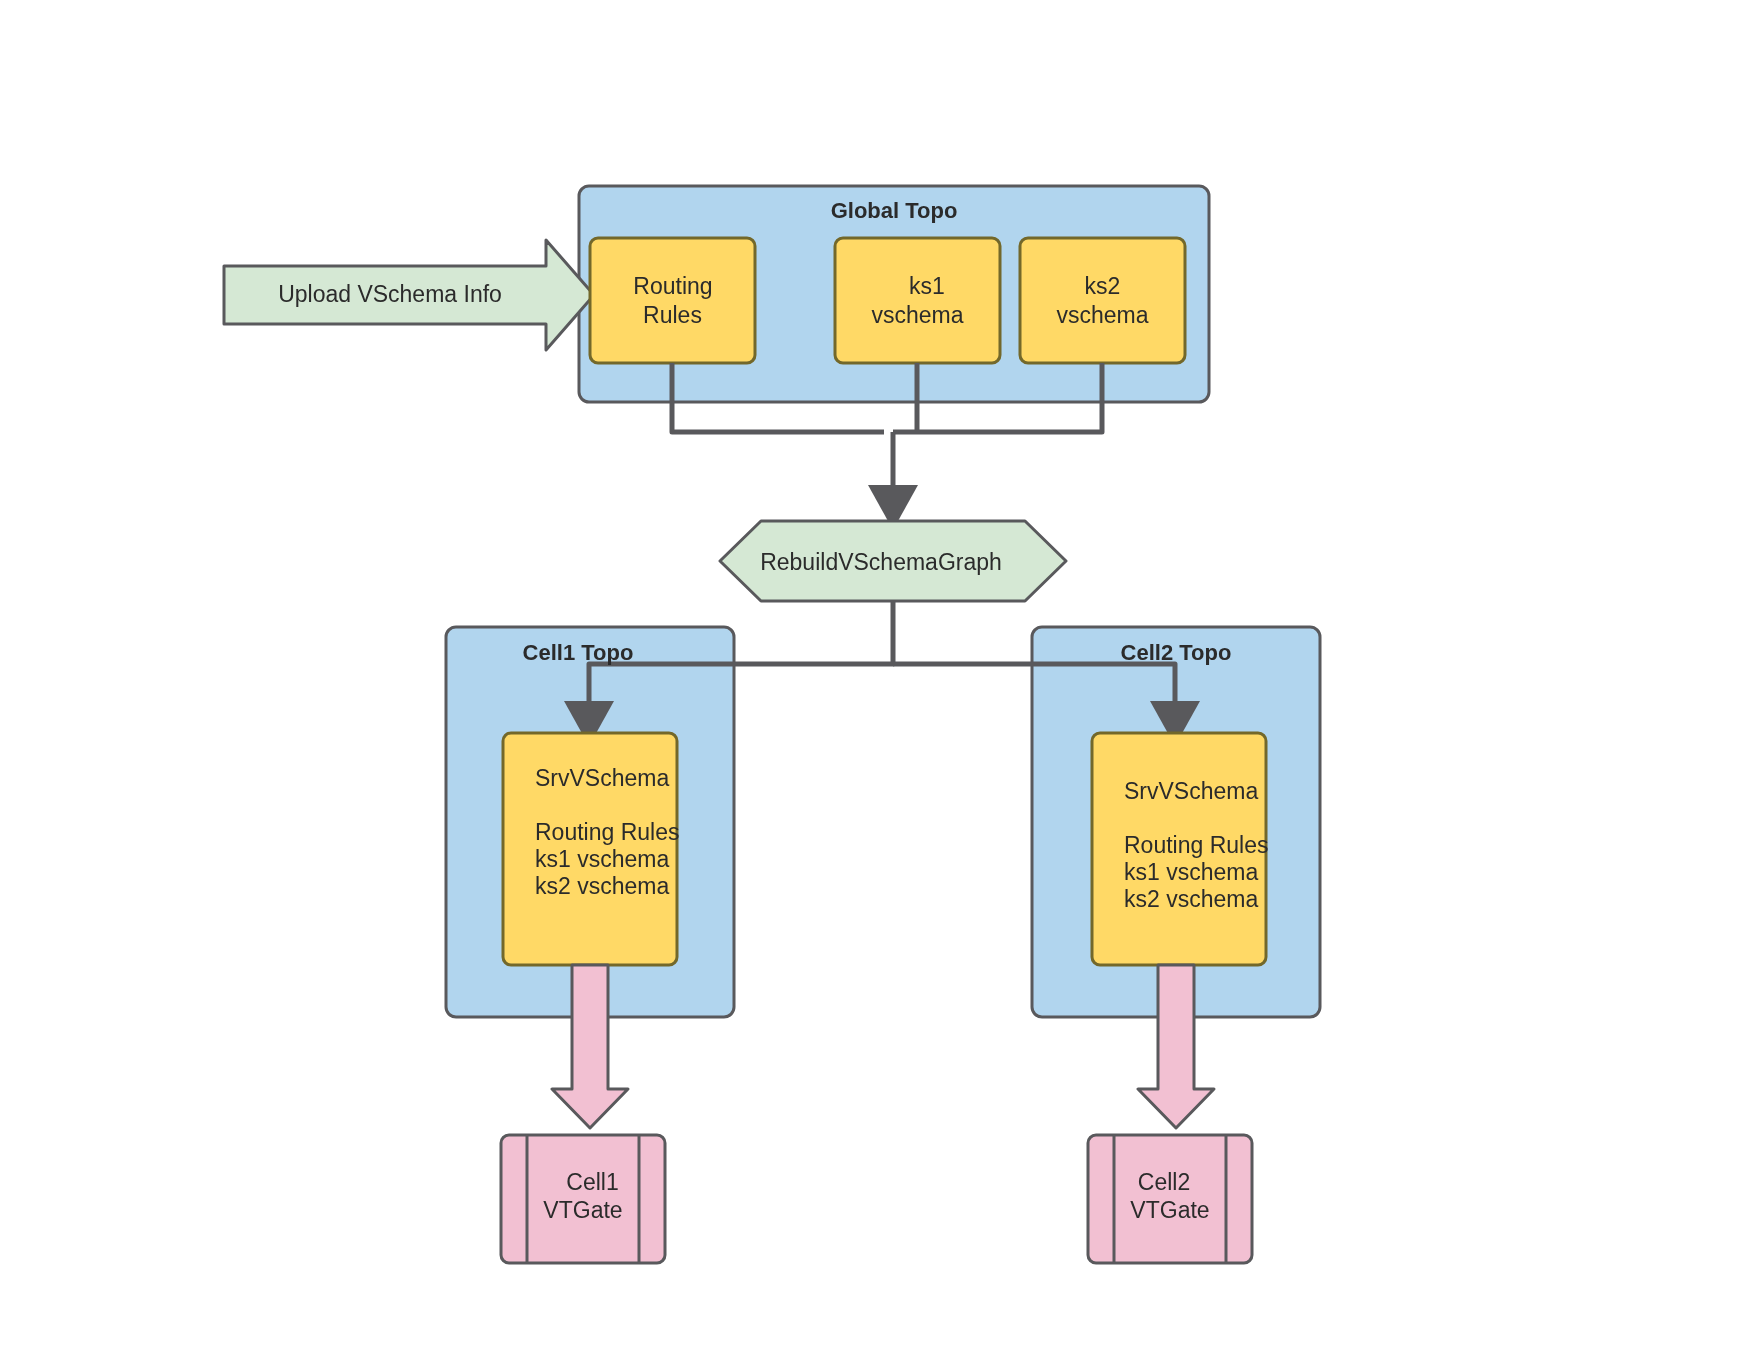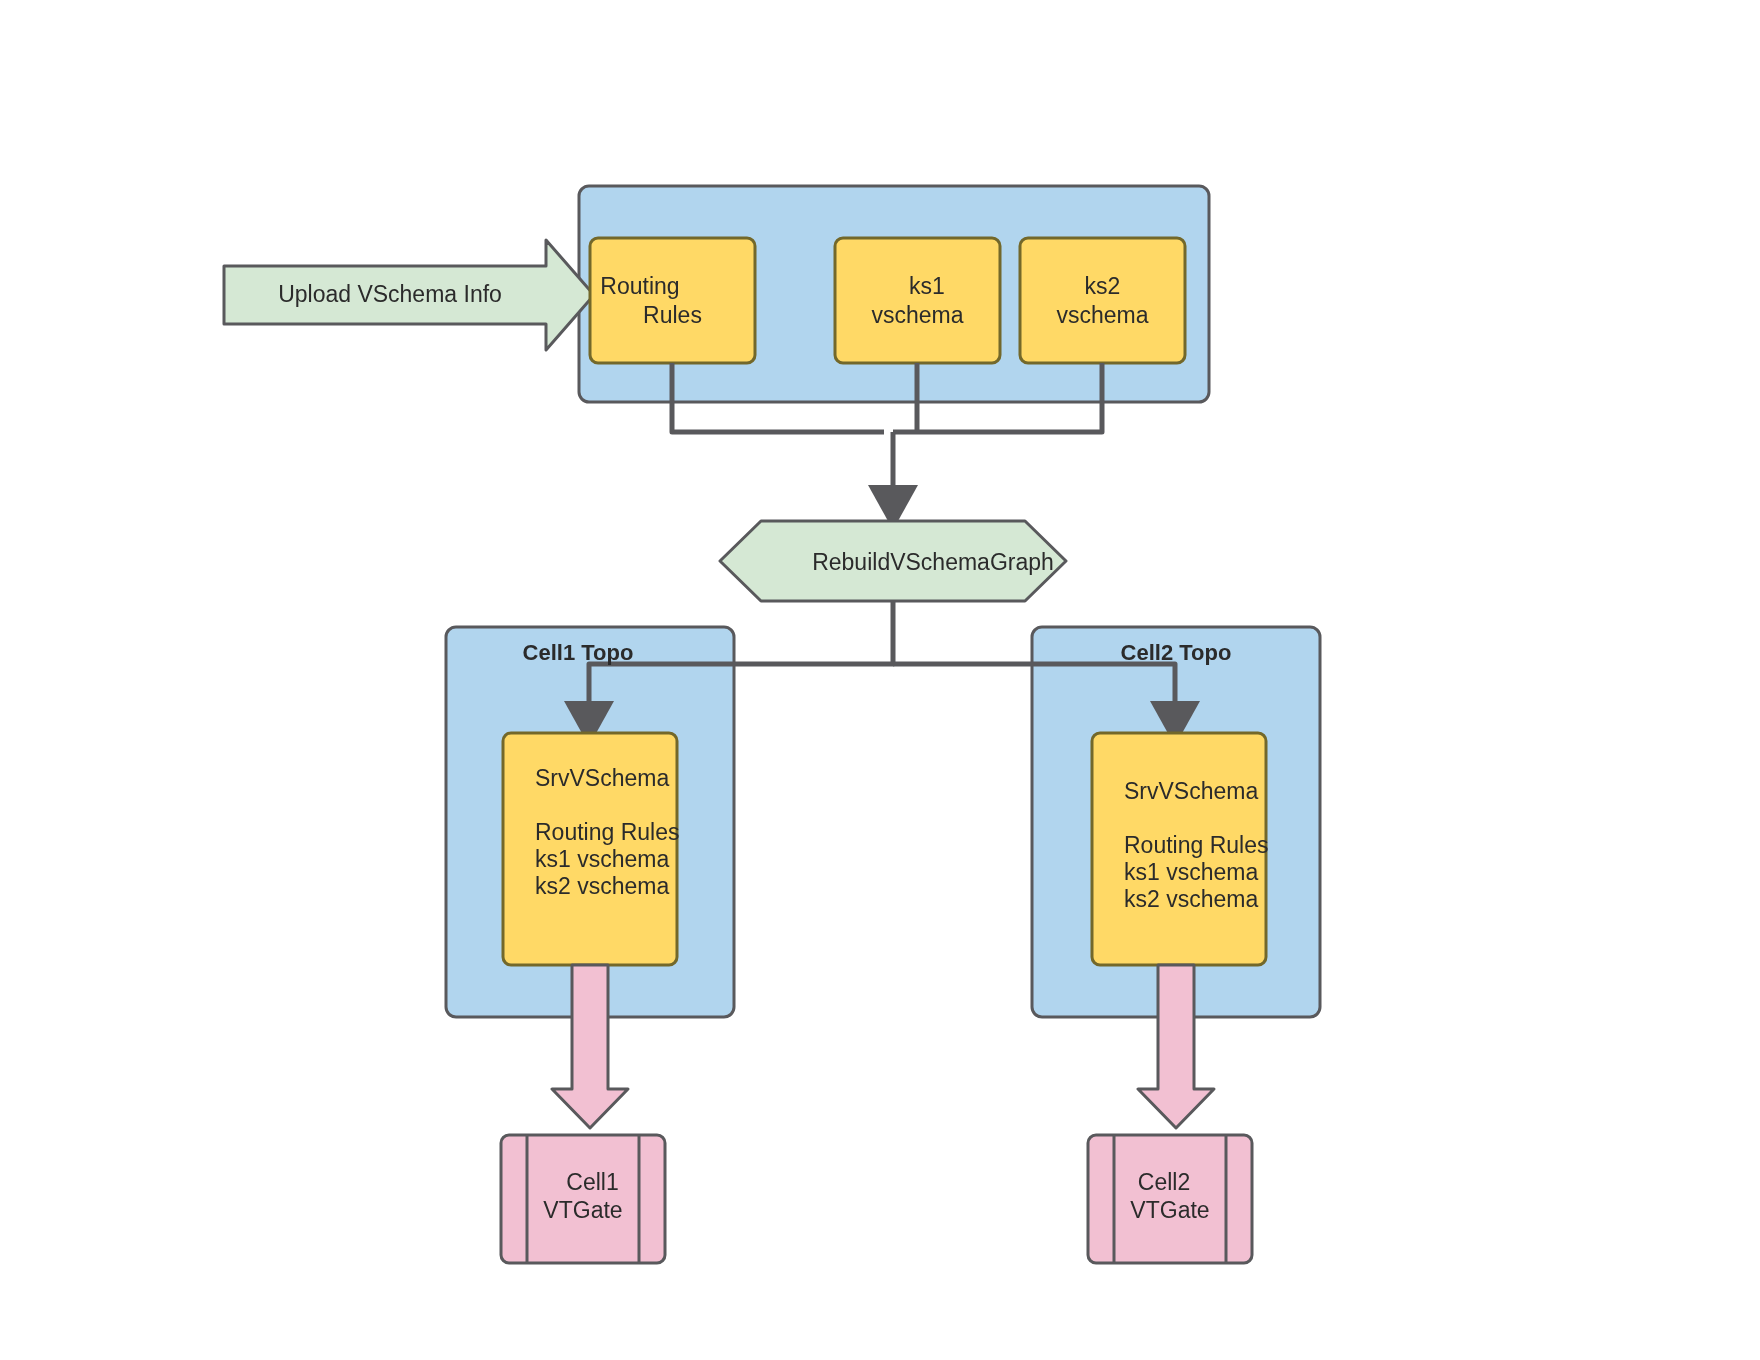--- a/index.html
+++ b/index.html
@@ -92,31 +92,32 @@
     </g>
     <g>
       <rect x="1088" y="1135" width="164" height="128" rx="8" ry="8" fill="#f2c0d2" stroke="#59595c" stroke-width="3"></rect>
       <line x1="1114" y1="1135" x2="1114" y2="1263" stroke="#59595c" stroke-width="3"></line>
       <line x1="1226" y1="1135" x2="1226" y2="1263" stroke="#59595c" stroke-width="3"></line>
     </g>
   </svg>
 
   <div class="lbl center" style="left:230px; top:280px; width:320px;">Upload VSchema Info</div>
 
+  <div class="lbl bold center" style="left:579px; top:197px; width:630px;">Global Topo</div>
 
-  <div class="lbl center" style="left:572px; top:272px; width:136px;">Routing</div>
+  <div class="lbl center" style="left:590px; top:272px; width:136px;padding-left:15px;">Routing</div>
   <div class="lbl center" style="left:590px; top:301px; width:165px;">Rules</div>
 
   <div class="lbl center" style="left:835px; top:272px; width:184px;">ks1</div>
   <div class="lbl center" style="left:835px; top:301px; width:165px;">vschema</div>
 
   <div class="lbl center" style="left:1020px; top:272px; width:165px;">ks2</div>
   <div class="lbl center" style="left:1020px; top:301px; width:165px;">vschema</div>
 
-  <div class="lbl center" style="left:760px; top:548px; width:346px;">RebuildVSchemaGraph</div>
+  <div class="lbl center" style="left:708px; top:548px; width:346px;">RebuildVSchemaGraph</div>
 
   <div class="lbl bold center" style="left:446px; top:639px; width:264px;">Cell1 Topo</div>
   <div class="lbl left" style="left:511px; top:764px; width:170px;">SrvVSchema</div>
   <div class="lbl left" style="left:511px; top:818px; width:170px;">Routing Rules</div>
   <div class="lbl left" style="left:511px; top:845px; width:170px;">ks1 vschema</div>
   <div class="lbl left" style="left:511px; top:872px; width:170px;">ks2 vschema</div>
   <div class="lbl center" style="left:527px; top:1168px; width:131px;">Cell1</div>
   <div class="lbl center" style="left:527px; top:1196px; width:112px;">VTGate</div>
 
   <div class="lbl bold center" style="left:1032px; top:639px; width:288px;">Cell2 Topo</div>

